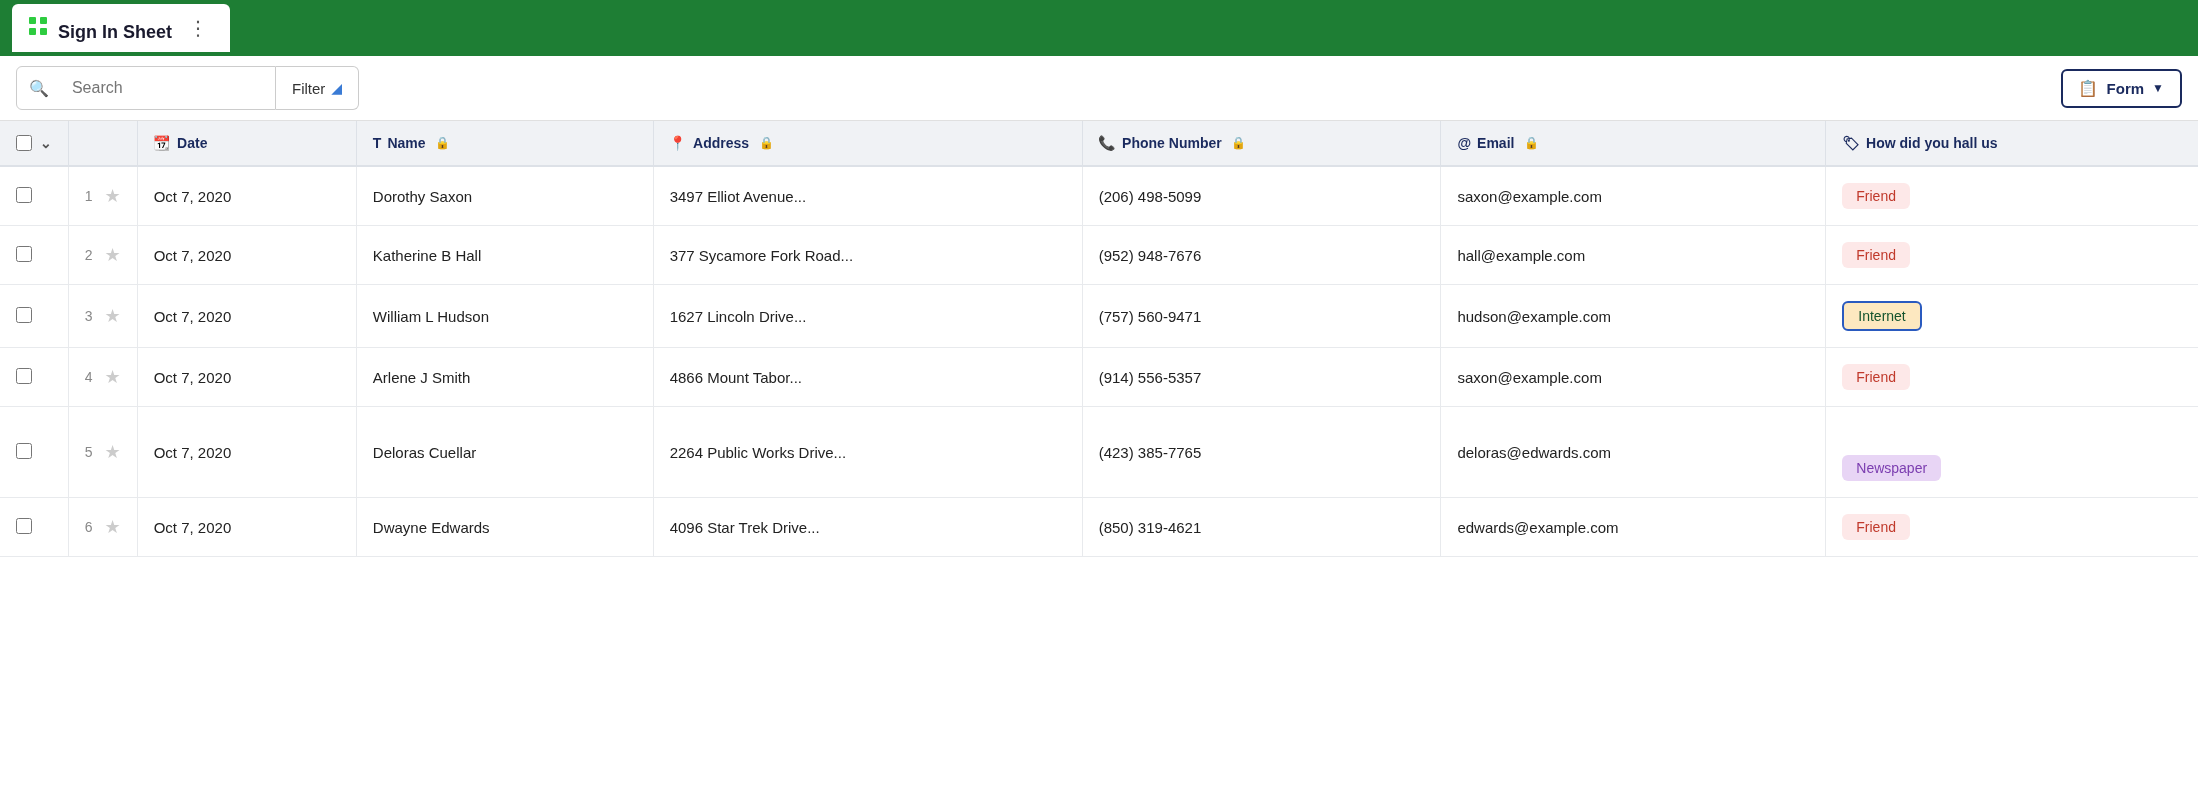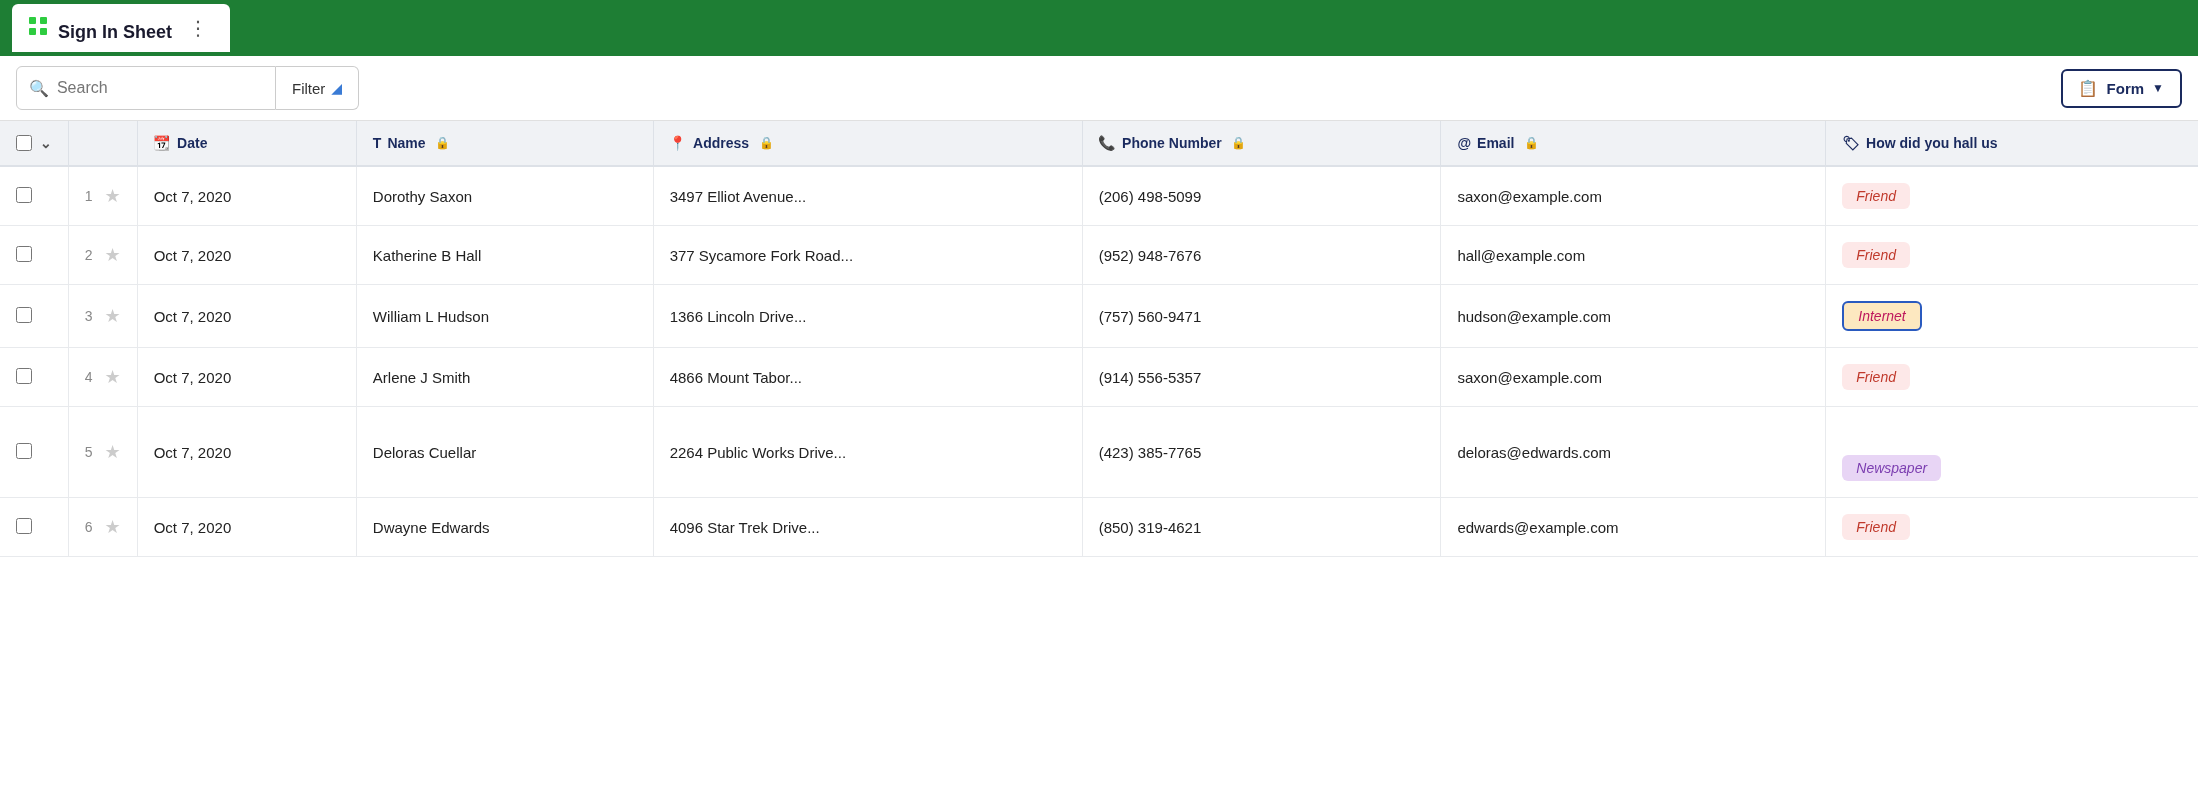--- a/index.html
+++ b/index.html
@@ -55,20 +55,21 @@
       gap: 8px;
       height: 44px;
     }
     .search-icon { color: #888; font-size: 16px; }
     .search-input {
       border: none;
       outline: none;
       font-size: 16px;
       color: #aaa;
       width: 100%;
+      margin-left: 15px;
     }
     .filter-btn {
       display: flex;
       align-items: center;
       gap: 6px;
       border: 1px solid #ccc;
       border-left: none;
       border-radius: 0 6px 6px 0;
       padding: 0 16px;
       height: 44px;
@@ -135,21 +136,21 @@
     tbody tr {
       border-bottom: 1px solid #e8eaed;
     }
     td {
       padding: 16px 16px;
       font-size: 15px;
       color: #222;
       border-right: 1px solid #e8eaed;
       vertical-align: middle;
     }
-    td:last-child { border-right: none; font-style: italic; }
+    td:last-child { border-right: none; }
     .row-num {
       color: #888;
       font-size: 14px;
       text-align: center;
     }
     .star-icon {
       color: #ccc;
       font-size: 18px;
       cursor: pointer;
     }
@@ -164,21 +165,21 @@
       border-radius: 6px;
       font-size: 14px;
       font-weight: 500;
     }
     .tag-friend {
       background: #fde8e8;
       color: #c0392b;
     }
     .tag-internet {
       background: #fde8c0;
-      color: #be185d;
+      color: #14532d;
       border: 2px solid #2a5abf;
     }
     .tag-newspaper {
       background: #e8d5f5;
       color: #7b3db0;
       margin-top: 32px;
     }
 
     input[type="checkbox"] {
       width: 16px;
@@ -308,21 +309,21 @@
         <tr>
           <td><input type="checkbox" style=""></td>
           <td>
             <div class="row-controls">
     <span class="row-num">3</span>
     <span class="star-icon">★</span>
   </div>
           </td>
           <td>Oct 7, 2020</td>
           <td>William L Hudson</td>
-          <td>1366 Lincoln Drive...</td>
+          <td>1627 Lincoln Drive...</td>
           <td>(757) 560-9471</td>
           <td>hudson@example.com</td>
           <td><span class="tag tag-internet">Internet</span></td>
         </tr>
         <tr>
           <td><input type="checkbox" style=""></td>
           <td>
             <div class="row-controls">
     <span class="row-num">4</span>
     <span class="star-icon">★</span>

